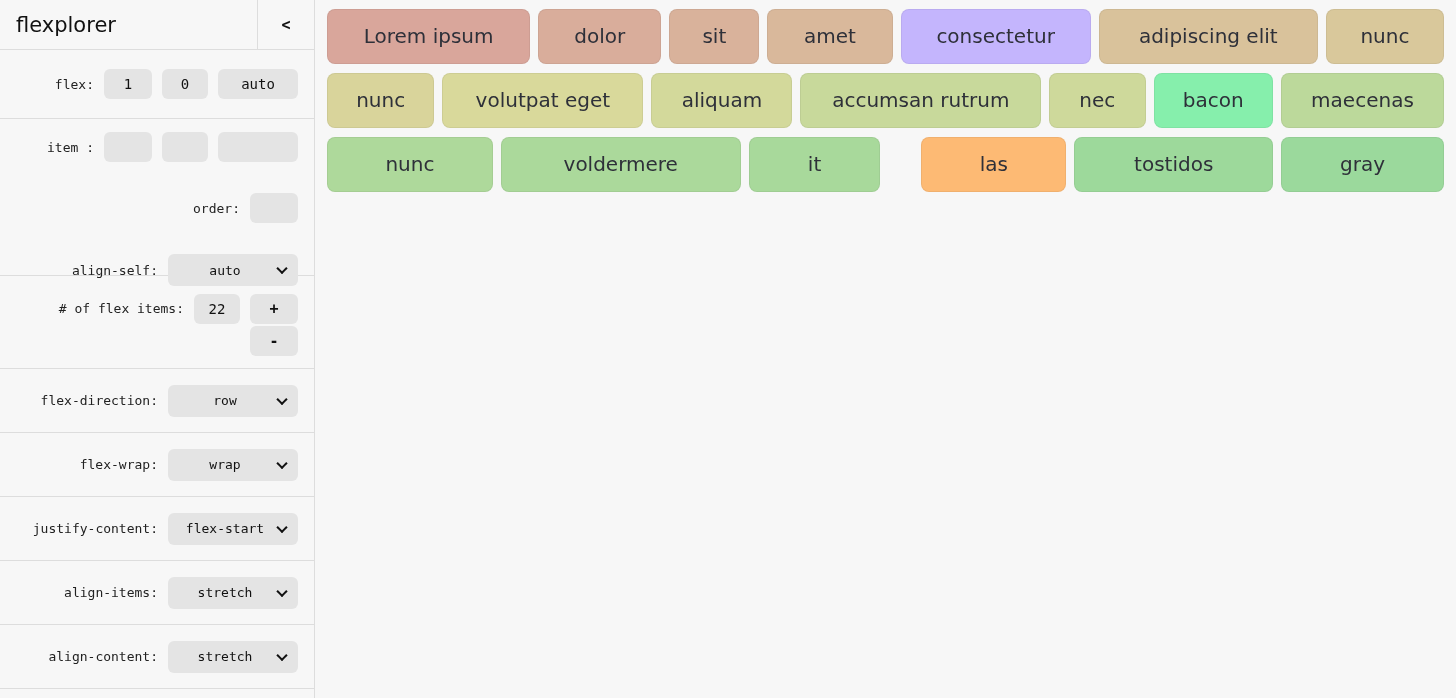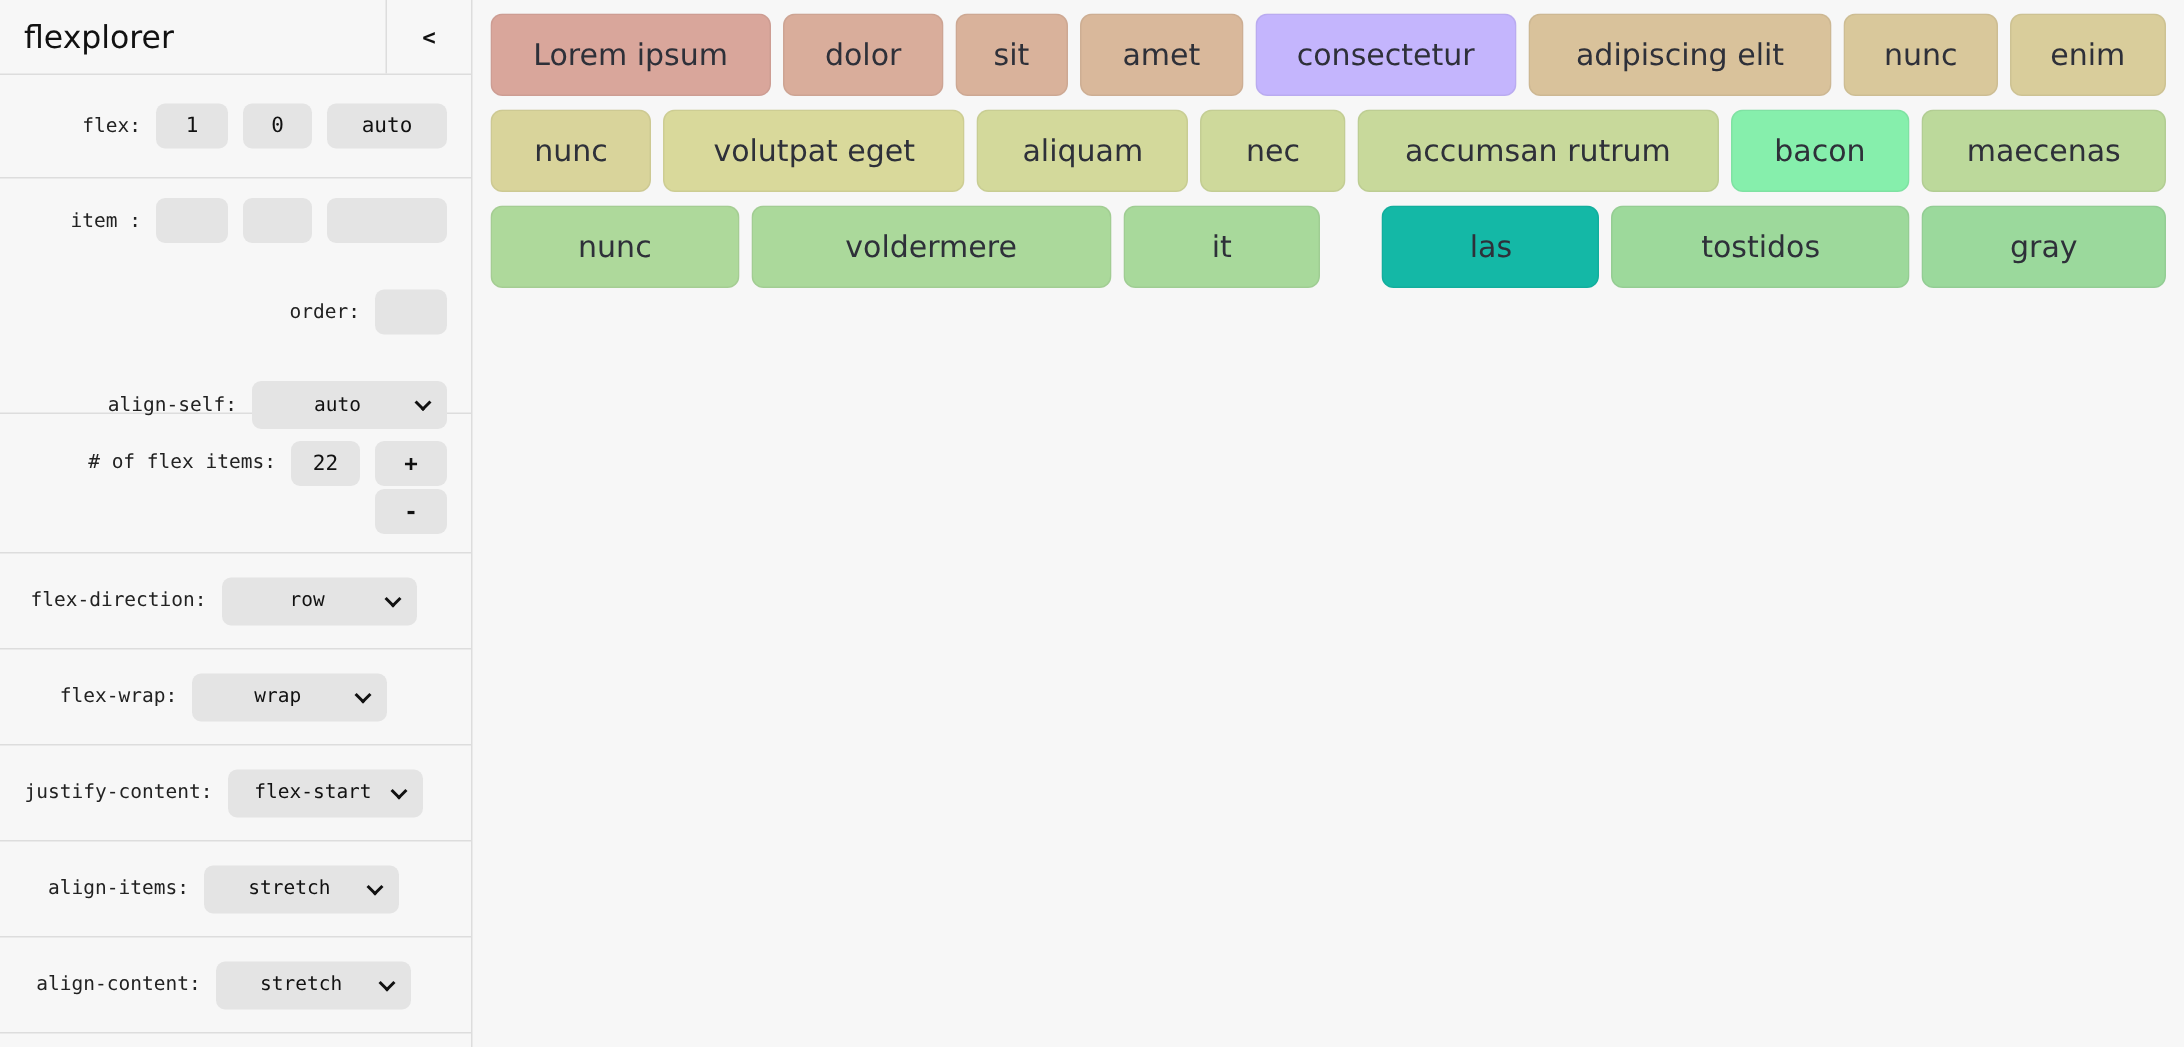--- a/index.html
+++ b/index.html
@@ -86,21 +86,21 @@
   #sec-count .lbl { line-height: 30px; }
   .btn-col { display: flex; flex-direction: column; margin-left: 10px; }
   .step-btn {
     width: 48px; height: 30px;
     background: #e4e4e4; border: none; border-radius: 6px;
     font-family: "DejaVu Sans Mono", monospace;
     font-size: 15px; font-weight: bold; color: #111;
     cursor: pointer;
   }
   .step-btn + .step-btn { margin-top: 2px; }
-  .sec-select { height: 64px; display: flex; align-items: center; justify-content: center; padding-right: 16px; }
+  .sec-select { height: 64px; display: flex; align-items: center; justify-content: flex-end; padding-right: 16px; }
 
   
   .canvas {
     position: absolute; left: 315px; top: 0; right: 0; bottom: 0;
     padding: 4px 8px;
     overflow: hidden;
   }
   .flex-line { display: flex; }
   .flex-item {
     height: 55px; margin: 4.5px 4px;
@@ -205,32 +205,31 @@
 
 <main class="canvas">
     <div class="flex-line">
       <div class="flex-item" style="background: rgb(217, 166, 155); flex-basis: 188px;">Lorem ipsum</div>
       <div class="flex-item" style="background: rgb(217, 173, 155); flex-basis: 108px;">dolor</div>
       <div class="flex-item" style="background: rgb(217, 178, 155); flex-basis: 75px; text-align: right;">sit</div>
       <div class="flex-item" style="background: rgb(217, 184, 155); flex-basis: 110px;">amet</div>
       <div class="flex-item" style="background: #c4b5fd; flex-basis: 175px;">consectetur</div>
       <div class="flex-item" style="background: rgb(217, 194, 155); flex-basis: 204px;">adipiscing elit</div>
       <div class="flex-item" style="background: rgb(217, 200, 155); flex-basis: 103px;">nunc</div>
-      <div class="flex-item" style="background: rgb(217, 205, 155); flex-basis: 105px;">enim</div>
     </div>
     <div class="flex-line">
       <div class="flex-item" style="background: rgb(217, 212, 155); flex-basis: 108px;">nunc</div>
       <div class="flex-item" style="background: rgb(217, 217, 155); flex-basis: 202px;">volutpat eget</div>
       <div class="flex-item" style="background: rgb(211, 217, 155); flex-basis: 142px;">aliquam</div>
+      <div class="flex-item" style="background: rgb(200, 217, 155); flex-basis: 242px;">accumsan rutrum</div>
       <div class="flex-item" style="background: rgb(206, 217, 155); flex-basis: 97px;">nec</div>
-      <div class="flex-item" style="background: rgb(200, 217, 155); flex-basis: 242px;">accumsan rutrum</div>
       <div class="flex-item" style="background: #86efac; flex-basis: 120px;">bacon</div>
       <div class="flex-item" style="background: rgb(188, 217, 155); flex-basis: 164px;">maecenas</div>
     </div>
     <div class="flex-line">
       <div class="flex-item" style="background: rgb(174, 217, 155); flex-basis: 147px;">nunc</div>
       <div class="flex-item" style="background: rgb(171, 217, 155); flex-basis: 221px;">voldermere</div>
       <div class="flex-item" style="background: rgb(168, 217, 155); flex-basis: 113px;">it</div>
-      <div class="flex-item" style="background: #14b8a6; flex-basis: 126px; margin-left: 37px;">las</div>
+      <div class="flex-item" style="background: #fdba74; flex-basis: 126px; margin-left: 37px;">las</div>
       <div class="flex-item" style="background: rgb(157, 217, 155); flex-basis: 180px;">tostidos</div>
       <div class="flex-item" style="background: rgb(155, 217, 156); flex-basis: 144px;">gray</div>
     </div>
   </main>
 
 </body></html>

